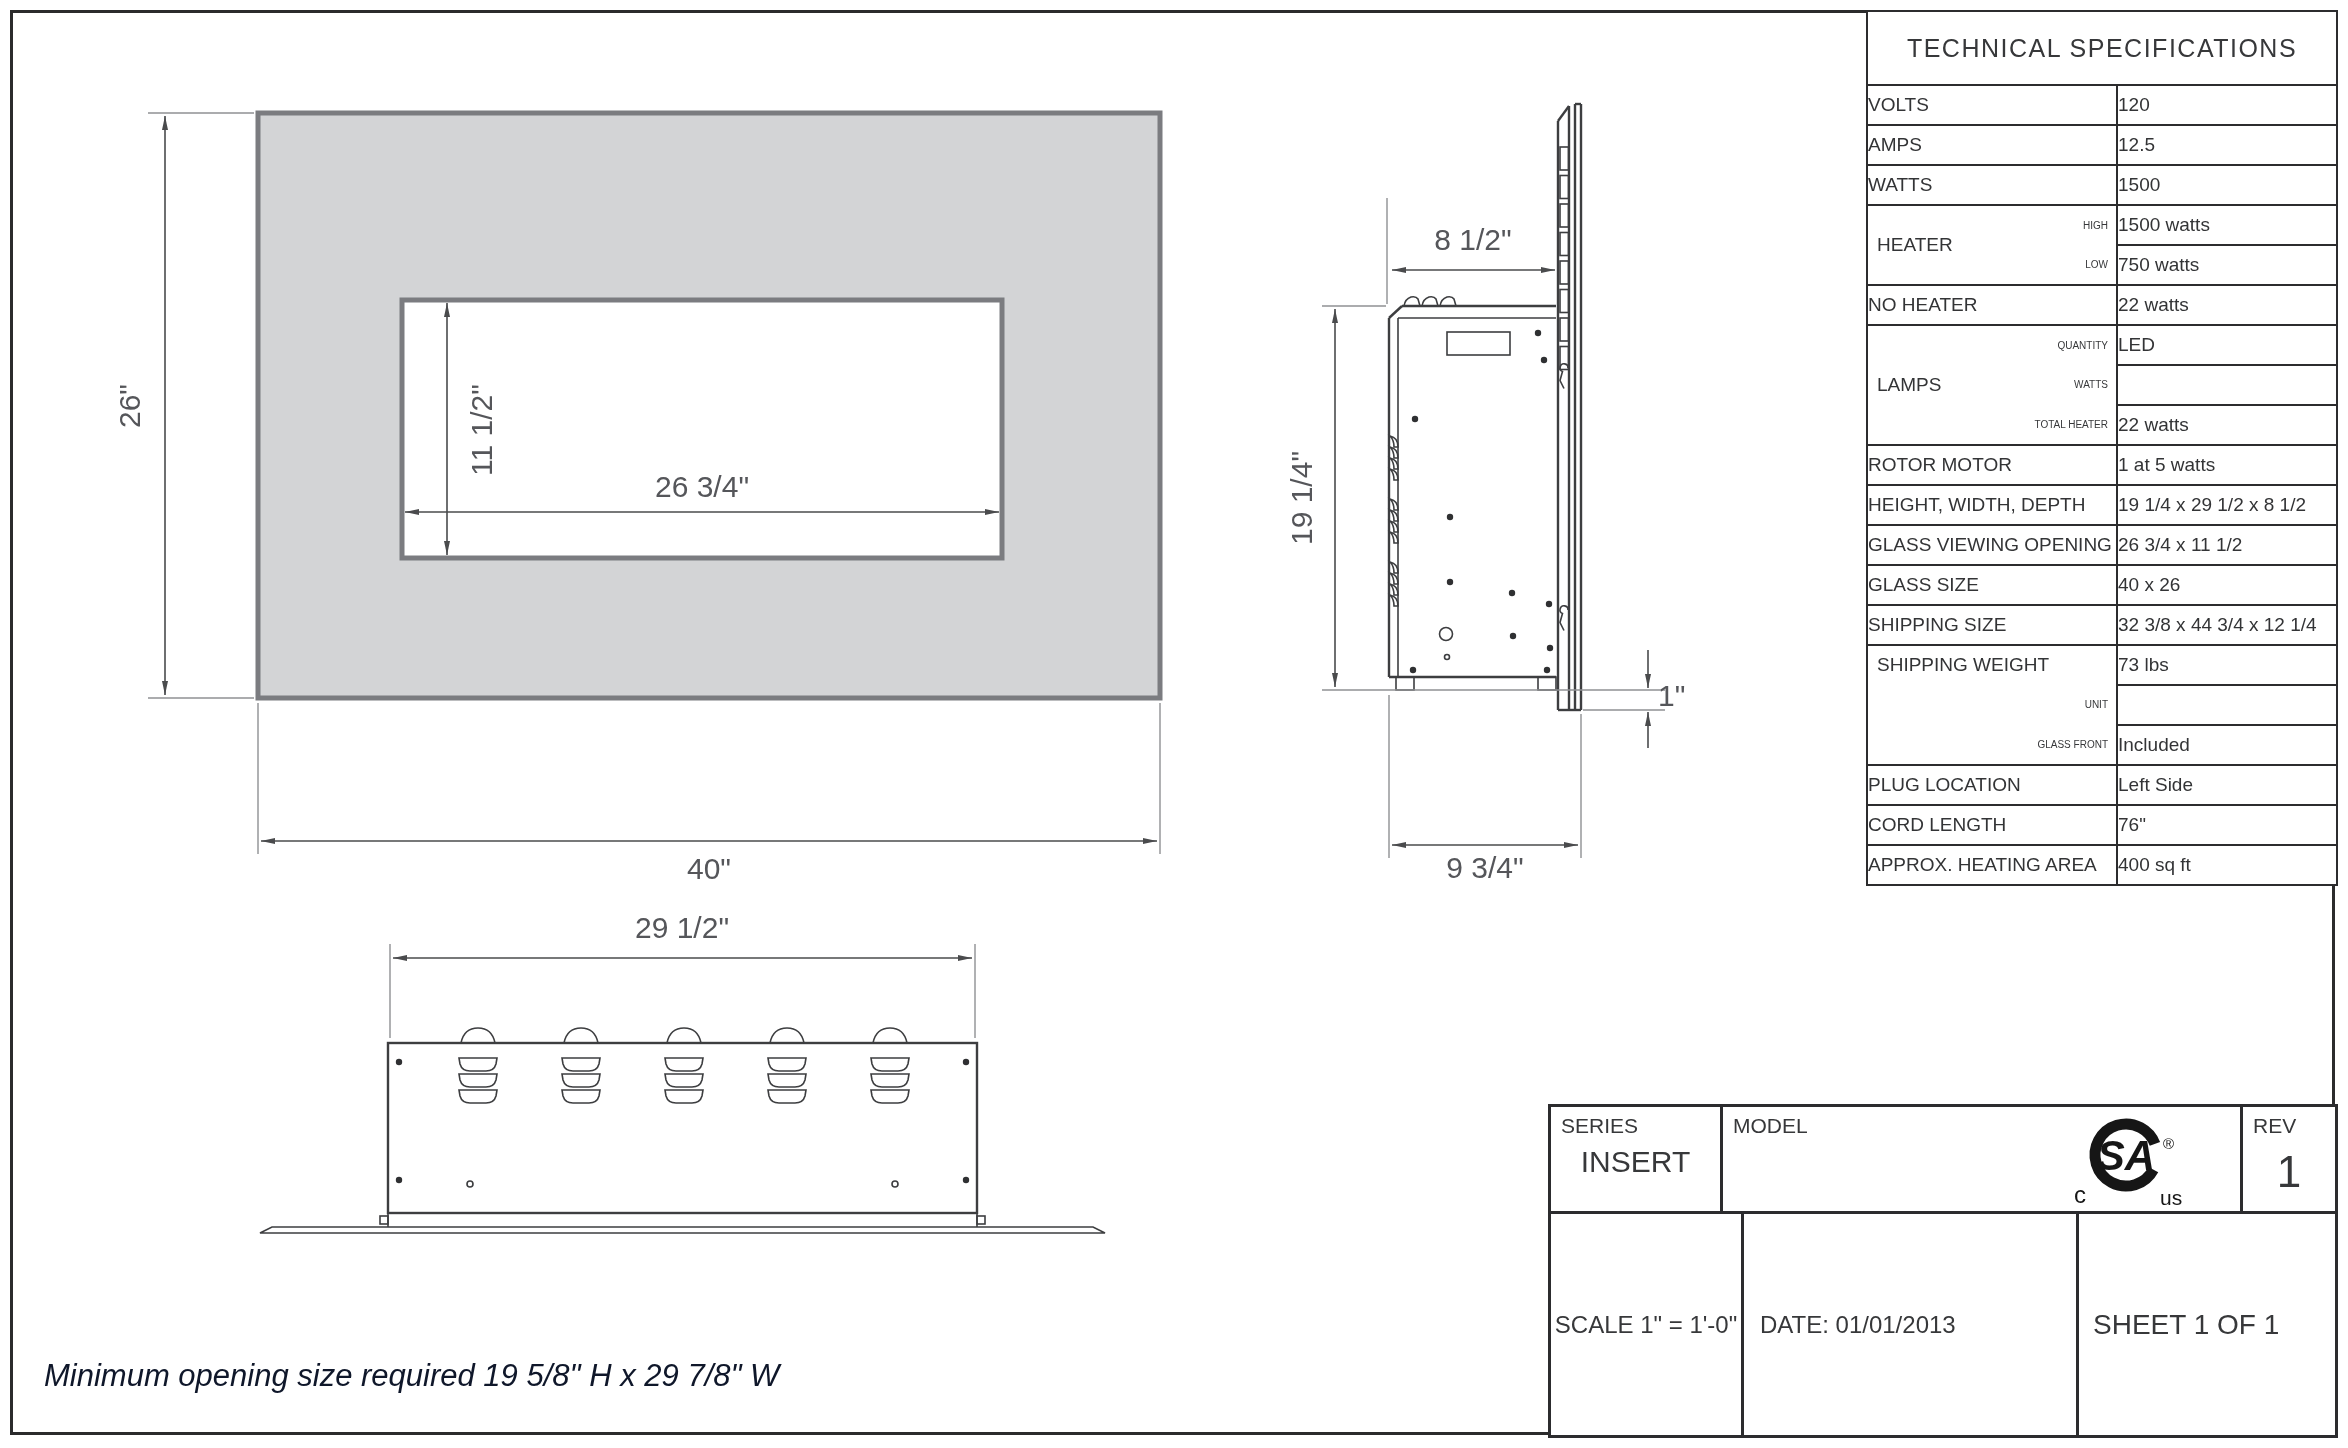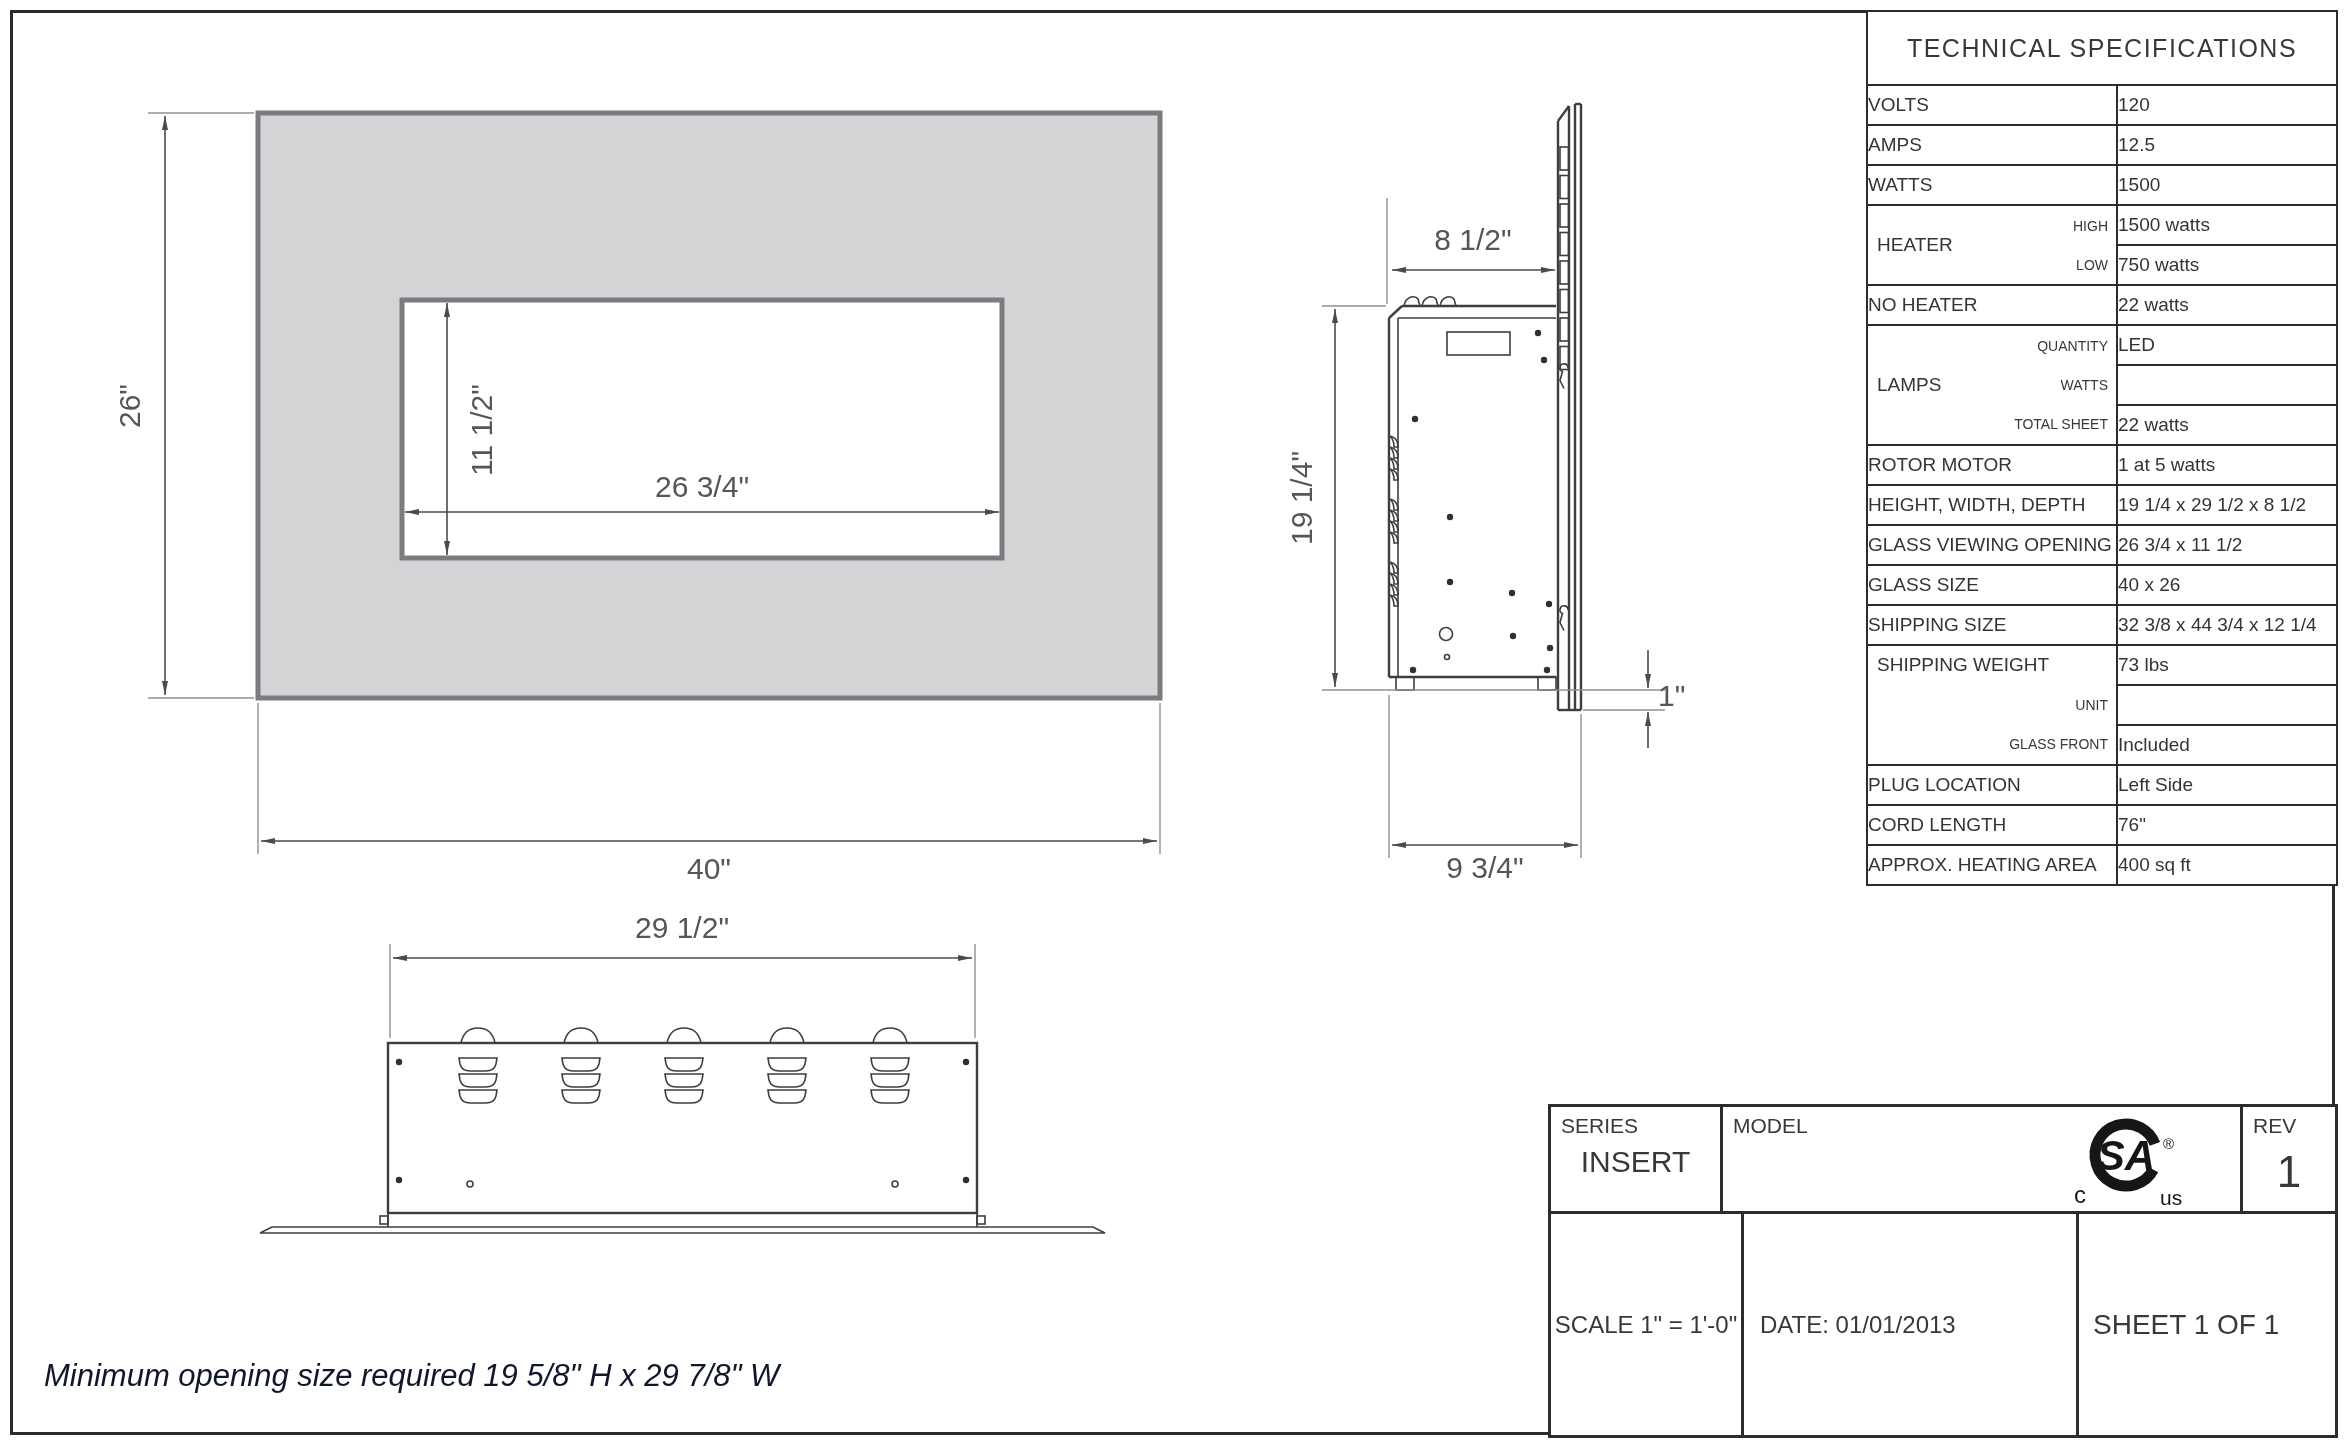--- a/index.html
+++ b/index.html
@@ -22,21 +22,21 @@
   .specs-wrap{position:absolute;left:1866px;top:10px;width:472px;}
   table.specs{border-collapse:collapse;width:472px;table-layout:fixed;background:#fff;color:#333436;}
   table.specs td,table.specs th{border:2px solid #2c2c2e;}
   th.spec-header{height:70px;font-size:25px;font-weight:normal;letter-spacing:1.5px;color:#37383a;}
   table.specs td{height:38px;padding:0;font-size:19px;vertical-align:middle;}
   td.lab{padding-left:9px;}
   td.val{padding-left:12px;white-space:nowrap;overflow:hidden;}
   td.glab{position:relative;padding:0;}
   .gsubcol{position:absolute;inset:0;display:flex;flex-direction:column;}
   .gsubrow{flex:1;display:flex;align-items:center;justify-content:flex-end;
-           padding-right:8px;font-size:14px;color:#37383a;}
+           padding-right:8px;font-size:10px;color:#37383a;}
   .gmain{position:absolute;left:9px;top:50%;transform:translateY(-50%);z-index:1;}
   .gmain-top{top:8px;transform:none;}
   
   .titleblock{position:absolute;left:1548px;top:1104px;width:790px;height:334px;
       border:3px solid #2c2c2e;box-sizing:border-box;background:#fff;color:#37383a;
       display:flex;flex-direction:column;}
   .tb-logo{flex:0 0 182px;display:flex;align-items:center;justify-content:center;
       border-bottom:3px solid #2c2c2e;}
   .tb-main{flex:0 0 104px;display:flex;border-bottom:3px solid #2c2c2e;}
   .tb-bottom{flex:1;display:flex;}
@@ -276,21 +276,21 @@
         <td class="lab">NO HEATER</td>
         <td class="val">22 watts</td>
       </tr>
 
       <tr>
         <td class="lab glab" rowspan="3">
           <span class="gmain">LAMPS</span>
           <span class="gsubcol">
             <span class="gsubrow">QUANTITY</span>
             <span class="gsubrow">WATTS</span>
-            <span class="gsubrow">TOTAL SHEET</span>
+            <span class="gsubrow">TOTAL HEATER</span>
           </span>
         </td>
         <td class="val">LED</td>
       </tr>
       <tr>
         <td class="val"></td>
       </tr>
       <tr>
         <td class="val">22 watts</td>
       </tr>

